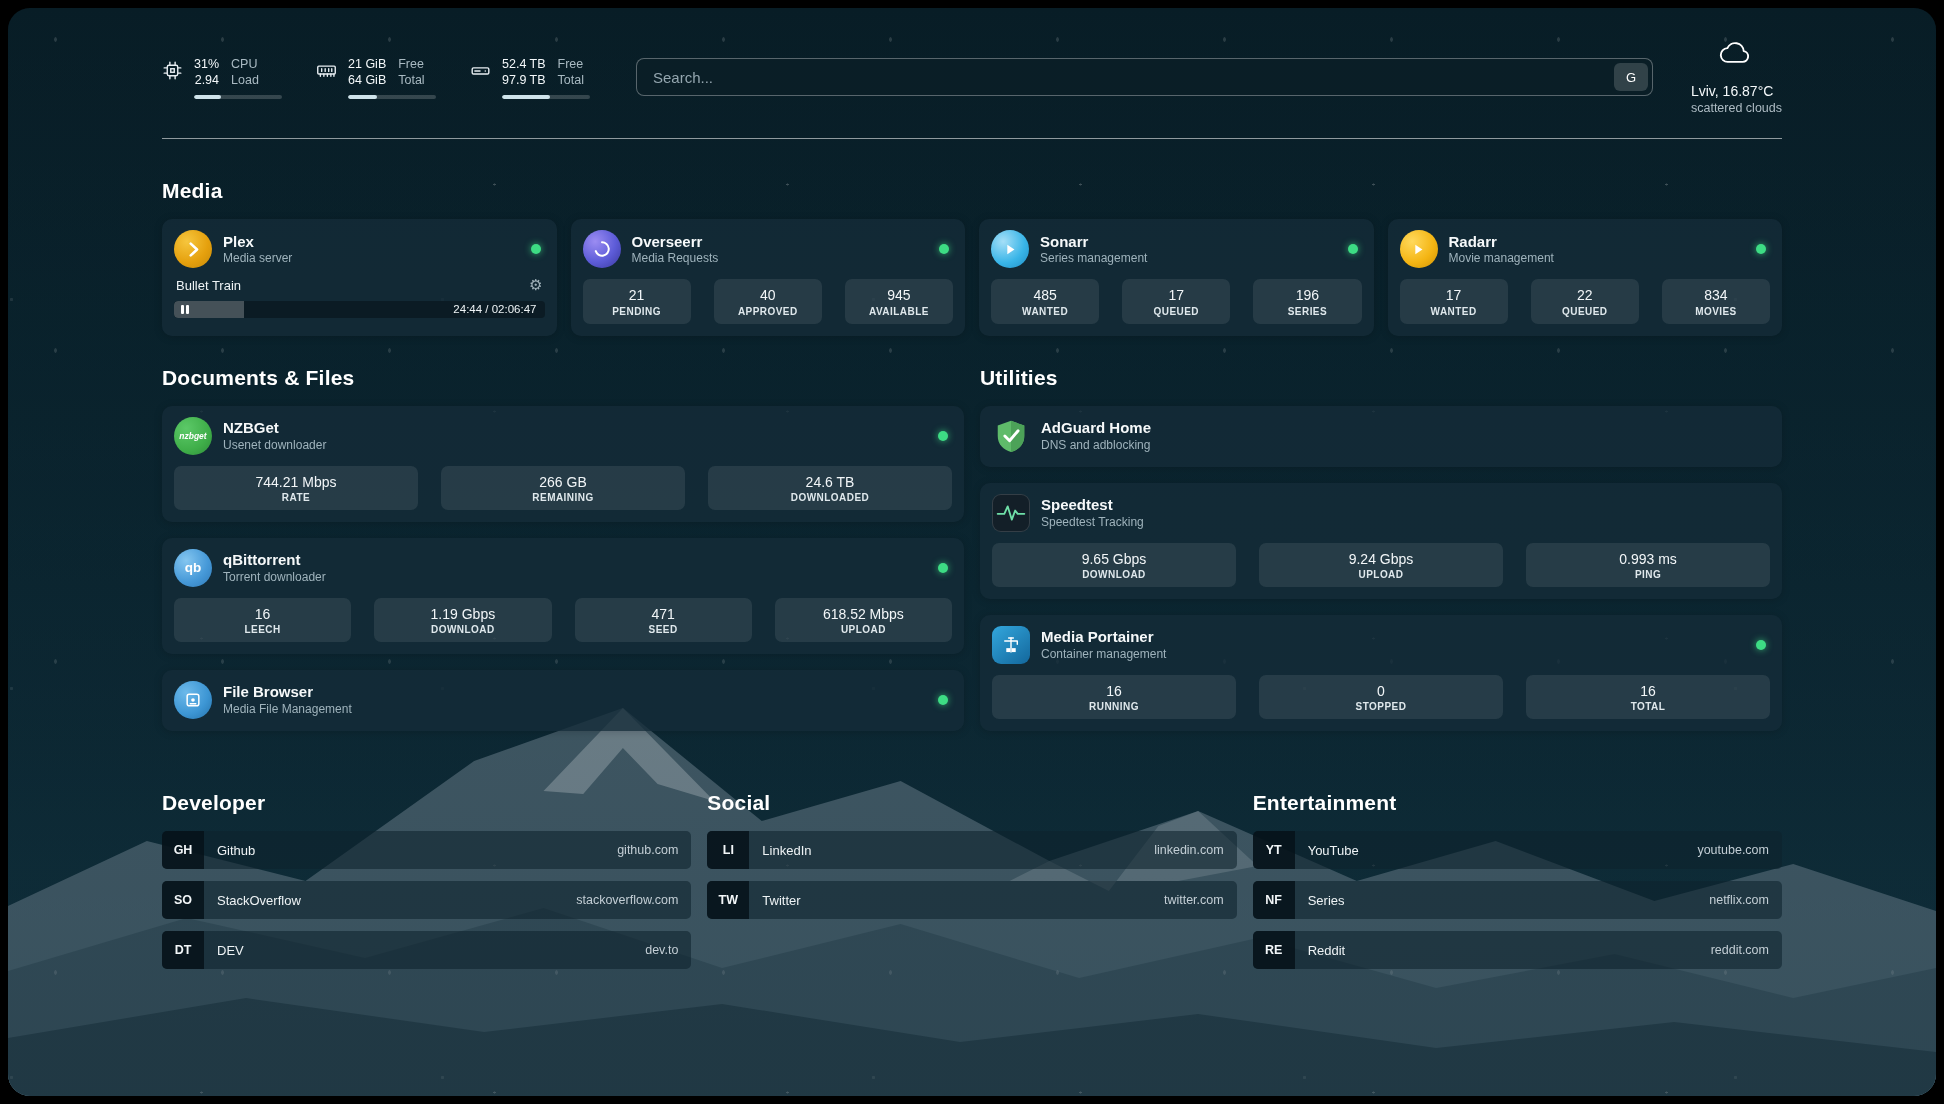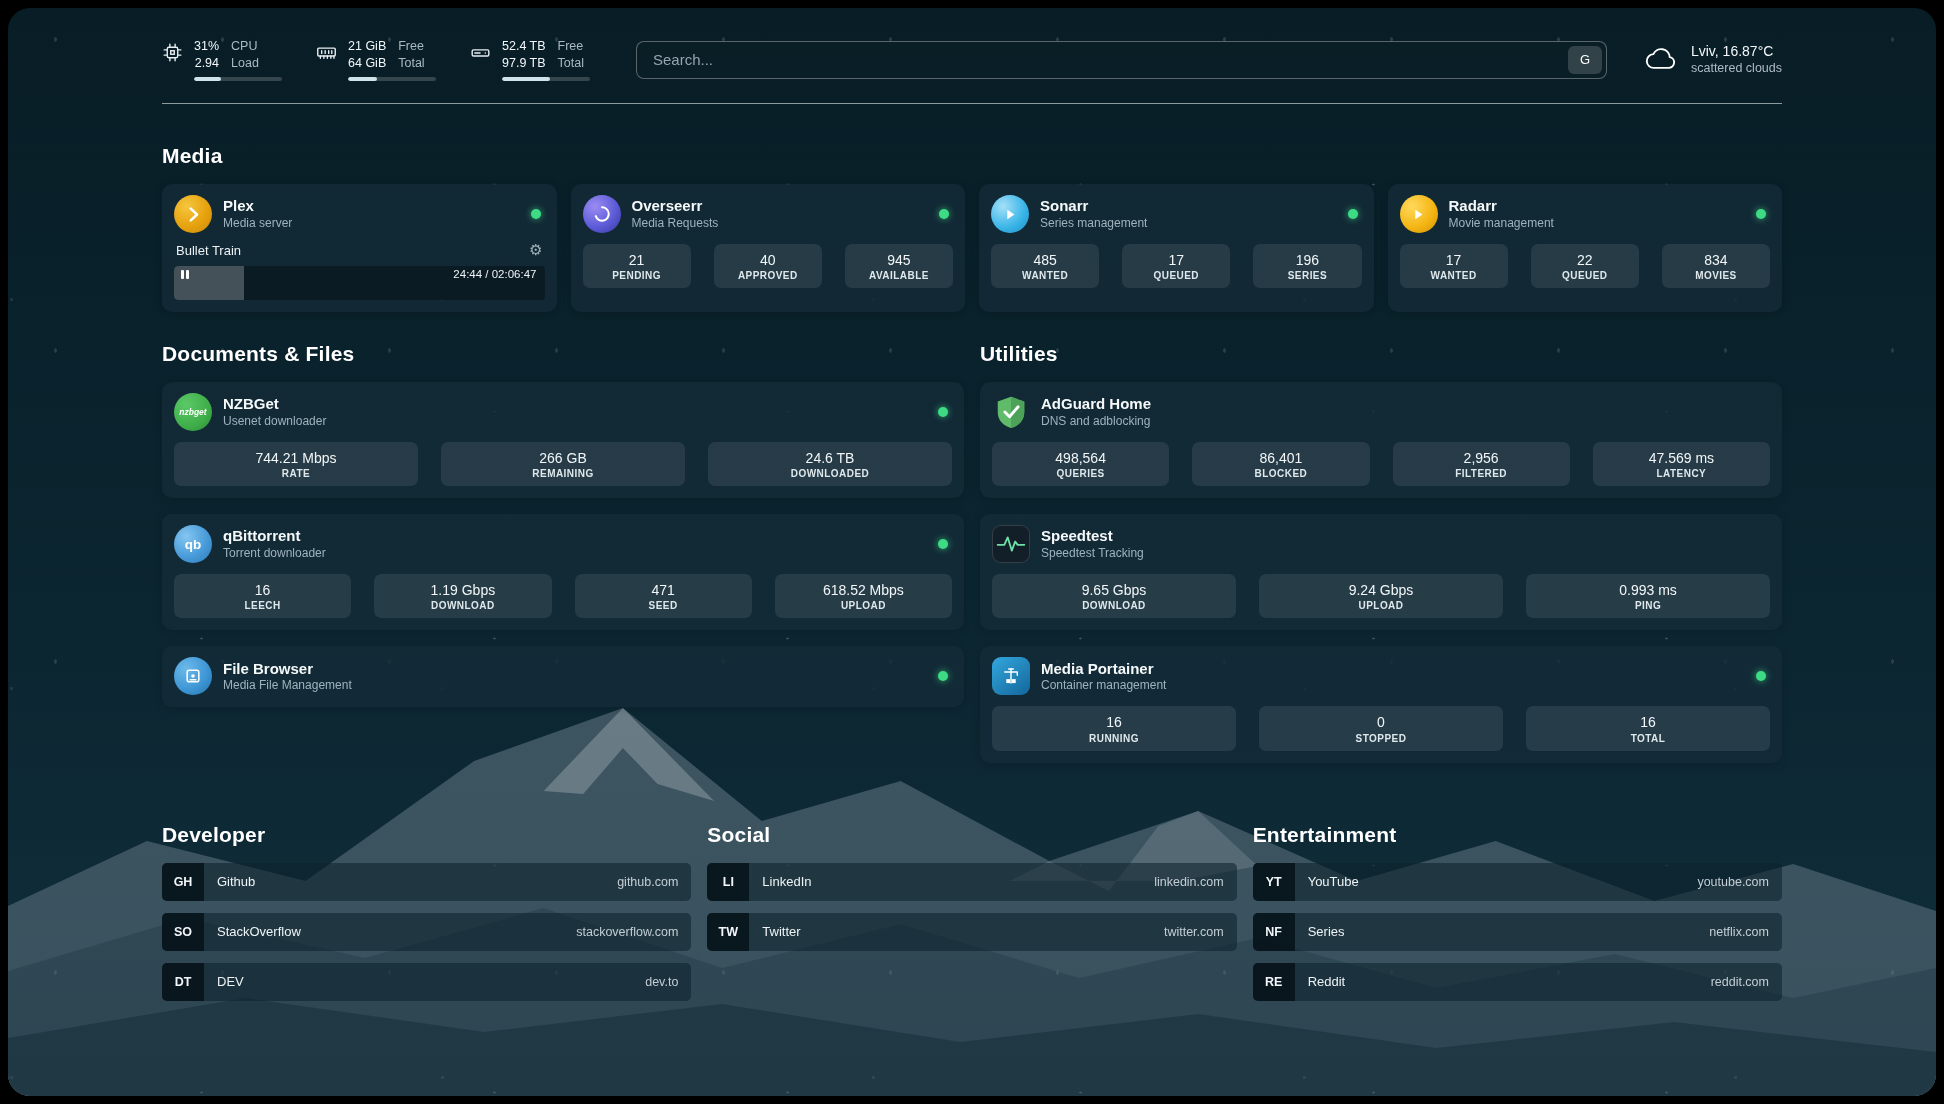--- a/index.html
+++ b/index.html
@@ -58,21 +58,21 @@
     flex: 1; background: transparent; border: none; outline: none;
     color: #e9eff2; font-size: 15px; font-family: "Liberation Sans", sans-serif;
   }
   .search input::placeholder { color: #94a6af; }
   .g-btn {
     width: 34px; height: 28px; border-radius: 6px;
     background: rgba(255,255,255,.16); color: #fff;
     display: flex; align-items: center; justify-content: center;
     font-size: 13px; font-weight: 500; cursor: pointer;
   }
-  .weather { display: flex; align-items: center; gap: 12px; }
+  .weather { display: flex; align-items: center; gap: 12px; flex-direction: column; }
   .weather-txt { line-height: 1.3; }
   .weather-loc { font-size: 14px; color: #f4f8fa; }
   .weather-cond { font-size: 12.5px; color: #aebcc4; }
 
   .divider { margin-top: 22px; height: 1px; background: rgba(255,255,255,.55); }
 
   
   h2.sec {
     margin: 0 0 16px 0; font-size: 21px; font-weight: 600;
     letter-spacing: .2px; color: #ffffff;
@@ -110,21 +110,21 @@
   .stat-label { font-size: 10px; font-weight: 700; letter-spacing: .45px; color: #dfe8ec; }
 
   
   .media-grid { display: grid; grid-template-columns: repeat(4, 1fr); gap: 14px; }
 
   
   .player-row { display: flex; align-items: center; justify-content: space-between; margin-top: 8px; padding: 0 2px; }
   .np { font-size: 13px; color: #eef3f5; }
   .gear { font-size: 15px; color: #9fb0b8; cursor: pointer; }
   .pbar {
-    position: relative; margin-top: 7px; height: 34px; border-radius: 4px;
+    position: relative; margin-top: 7px; height: 17px; border-radius: 4px;
     background: rgba(5,16,22,.55); overflow: hidden;
   }
   .pfill { position: absolute; left: 0; top: 0; bottom: 0; background: rgba(255,255,255,.24); border-radius: 4px 0 0 4px; }
   .pause { position: absolute; left: 7px; top: 4px; display: flex; gap: 2.5px; cursor: pointer; }
   .pause i { display: block; width: 2.5px; height: 9px; background: #fff; border-radius: 1px; }
   .ptime { position: absolute; right: 8px; top: 2px; font-size: 11.5px; color: #eef3f5; }
 
   
   .two-col { display: grid; grid-template-columns: 1fr 1fr; gap: 0 16px; margin-top: 30px; }
   .col { display: flex; flex-direction: column; }
@@ -484,38 +484,20 @@
                   <path d="M19 3 L33 8 V19 C33 28 27 33.5 19 36 C11 33.5 5 28 5 19 V8 Z" fill="#5fbb6a"></path>
                   <path d="M19 3 L33 8 V19 C33 28 27 33.5 19 36 Z" fill="#4ca258"></path>
                   <polyline points="12.5,19 17.5,24 26.5,13.5" fill="none" stroke="#fff" stroke-width="3" stroke-linecap="round" stroke-linejoin="round"></polyline>
                 </svg>
               </span>
               <div class="titles">
                 <div class="app-title">AdGuard Home</div>
                 <div class="app-sub">DNS and adblocking</div>
               </div>
             </div>
-            <div class="stats">
-              <div class="stat">
-                <div class="stat-value">498,564</div>
-                <div class="stat-label">QUERIES</div>
-              </div>
-              <div class="stat">
-                <div class="stat-value">86,401</div>
-                <div class="stat-label">BLOCKED</div>
-              </div>
-              <div class="stat">
-                <div class="stat-value">2,956</div>
-                <div class="stat-label">FILTERED</div>
-              </div>
-              <div class="stat">
-                <div class="stat-value">47.569 ms</div>
-                <div class="stat-label">LATENCY</div>
-              </div>
-            </div>
           </div>
 
           <div class="card">
             <div class="card-head">
               <span class="app-icon rsq ic-speedtest">
                 <svg width="30" height="22" viewBox="0 0 36 24">
                   <polyline points="2,13 10,13 14,4 19,20 23,9 26,13 34,13" fill="none" stroke="#6fe0a8" stroke-width="2.2" stroke-linecap="round" stroke-linejoin="round"></polyline>
                 </svg>
               </span>
               <div class="titles">

